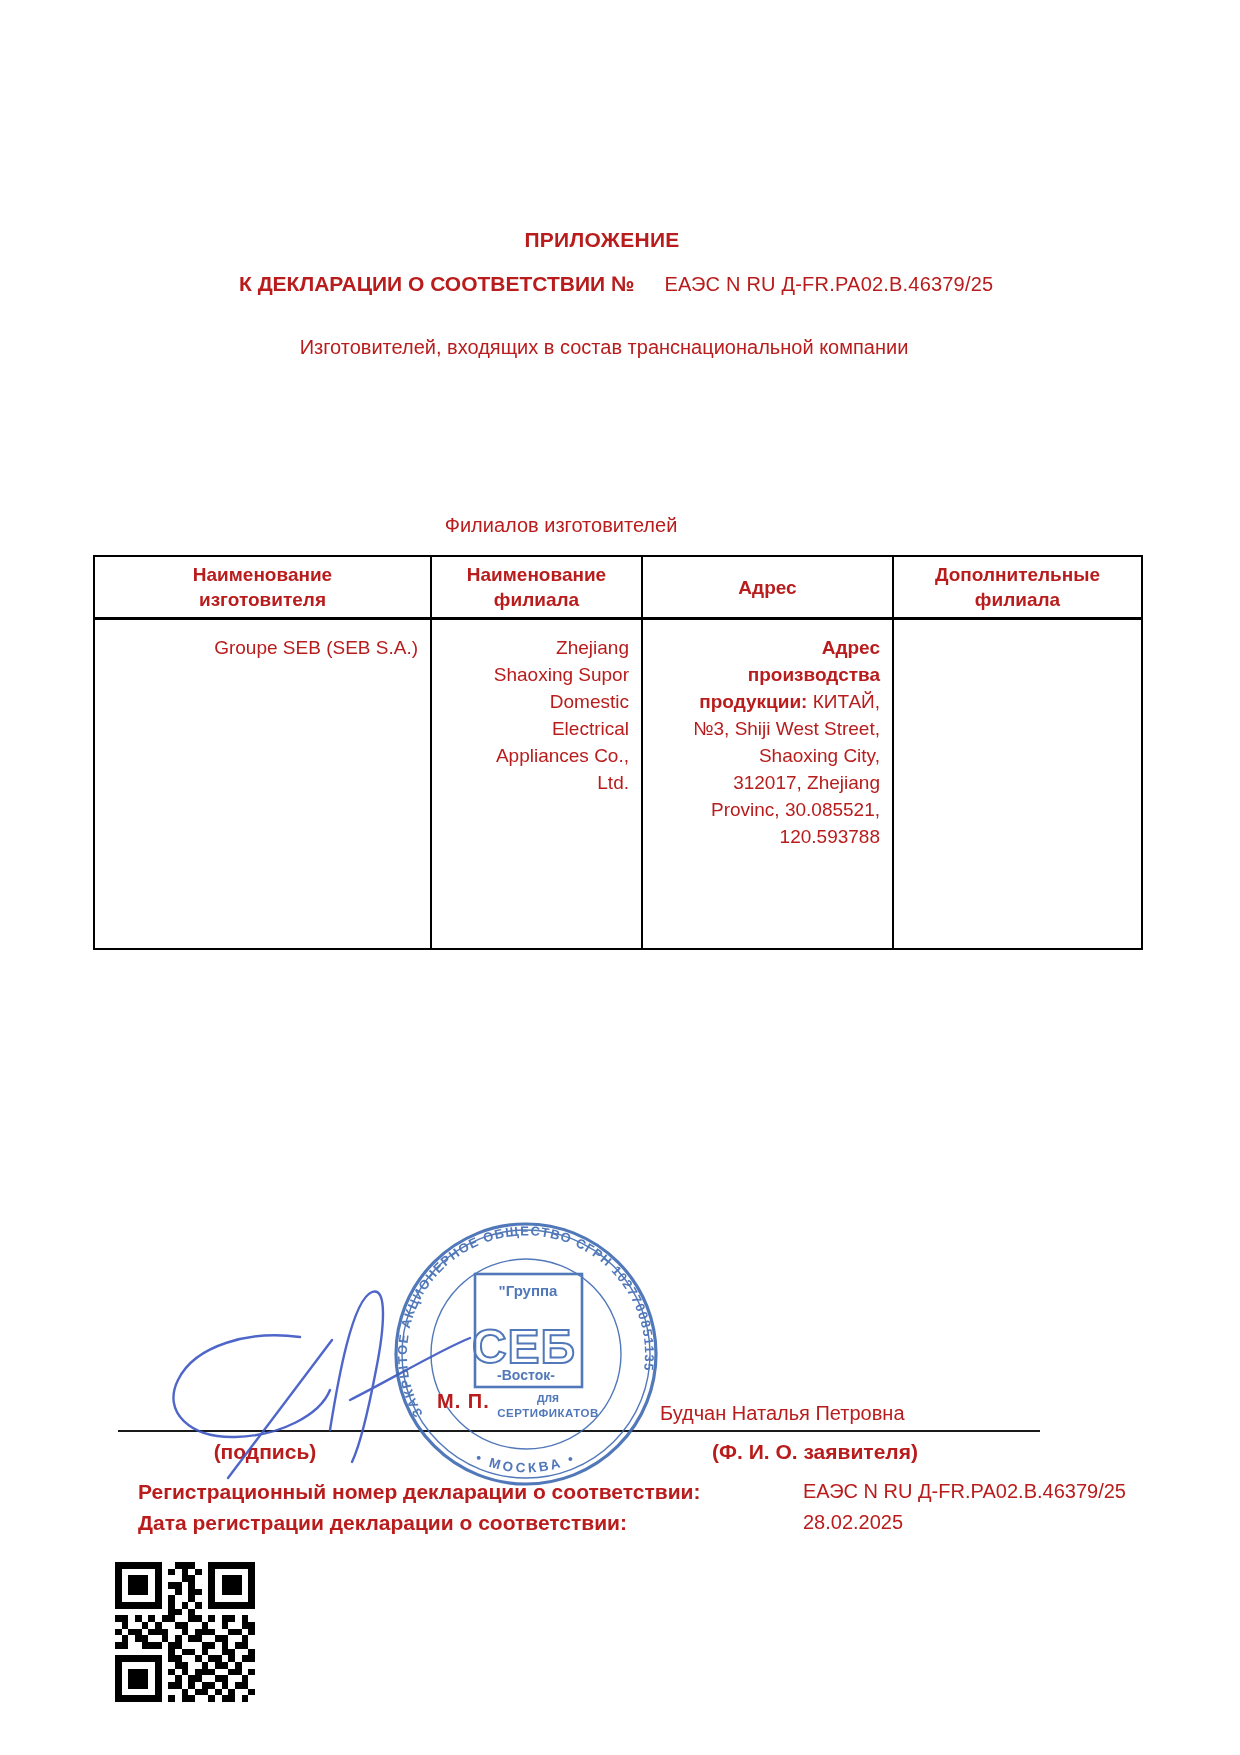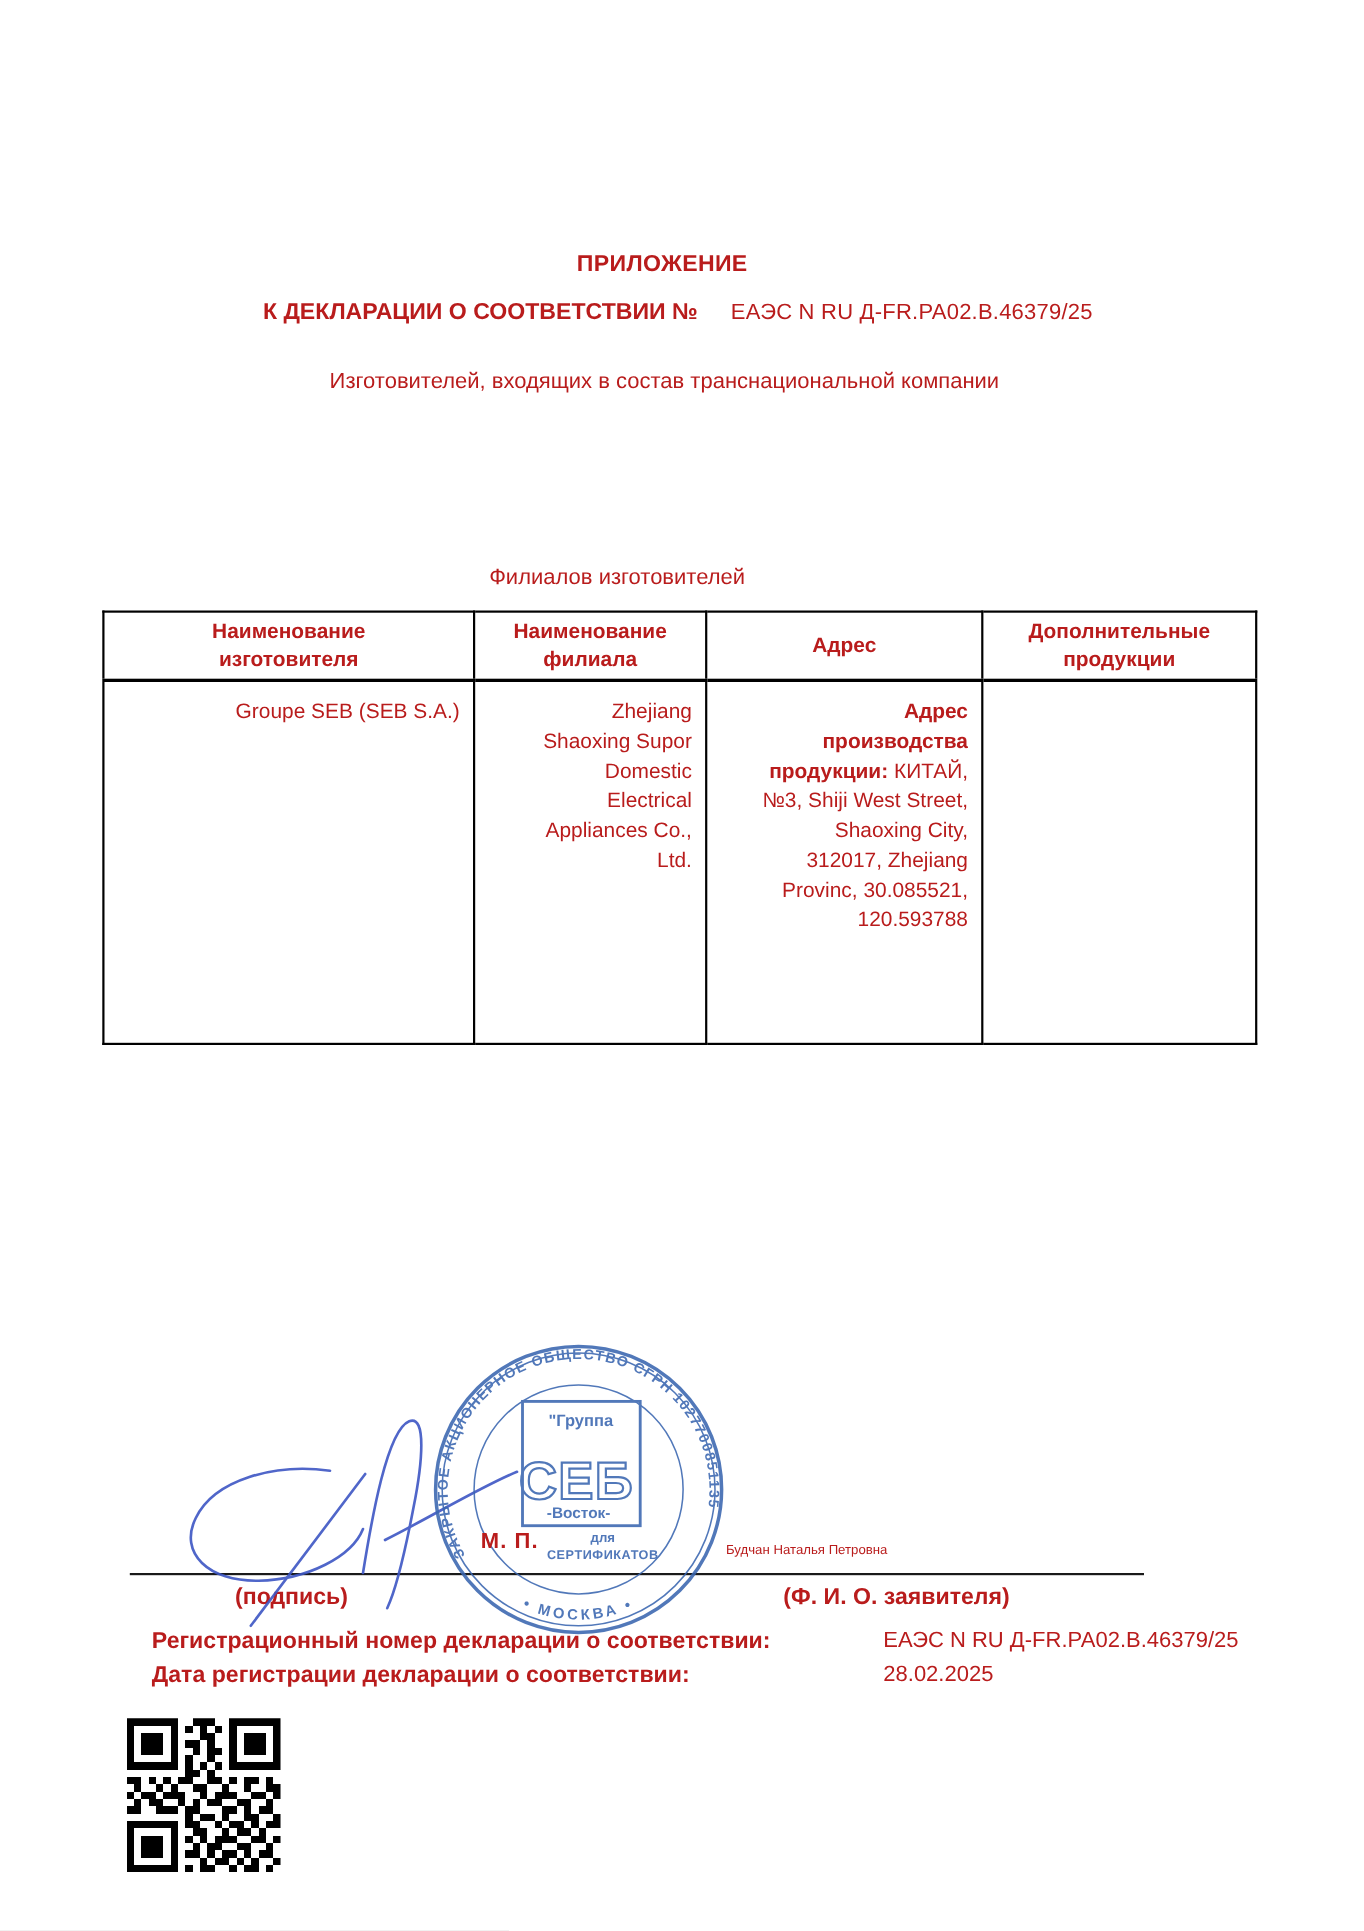--- a/index.html
+++ b/index.html
@@ -26,21 +26,21 @@
   table.branches th{
     height:56px;font-size:19px;font-weight:bold;text-align:center;vertical-align:middle;
     line-height:25px;padding:2px 6px;border-bottom-width:3px;
   }
   table.branches td{
     height:306px;vertical-align:top;text-align:right;
     padding:14px 12px 8px 14px;line-height:27px;
   }
   .sig-line{left:118px;top:1430px;width:922px;height:2px;background:#1a1a1a;}
   .podpis{left:165px;top:1440px;width:200px;font-size:21px;font-weight:bold;}
-  .fio-name{left:660px;top:1402px;font-size:12px;}
+  .fio-name{left:660px;top:1402px;font-size:20px;}
   .fio-label{left:665px;top:1440px;width:300px;font-size:21px;font-weight:bold;}
   .mp{left:437px;top:1390px;font-size:20px;font-weight:bold;letter-spacing:1px;z-index:5;}
   .reg-row{left:90px;width:1100px;font-size:21px;margin-left:48px;}
   .reg-row .lab{font-weight:bold;}
   .reg-row .val{position:absolute;left:665px;top:0;font-weight:normal;font-size:20px;white-space:nowrap;}
   #reg-number-row{top:1480px;}
   #reg-date-row{top:1511px;}
   #qr-box{left:115px;top:1562px;width:140px;height:140px;}
   #seal-box{left:386px;top:1214px;width:280px;height:280px;opacity:.88;z-index:4;}
   #sign-box{left:140px;top:1265px;width:360px;height:215px;z-index:3;}
@@ -68,21 +68,21 @@
         <col style="width:249px">
     </colgroup>
     <thead>
       <tr>
         <th>Наименование
 изготовителя</th>
         <th>Наименование
 филиала</th>
         <th>Адрес</th>
         <th>Дополнительные
-продукции</th>
+филиала</th>
       </tr>
     </thead>
     <tbody>
       <tr>
         <td>Groupe SEB (SEB S.A.)</td>
         <td>Zhejiang
 Shaoxing Supor
 Domestic
 Electrical
 Appliances Co.,

